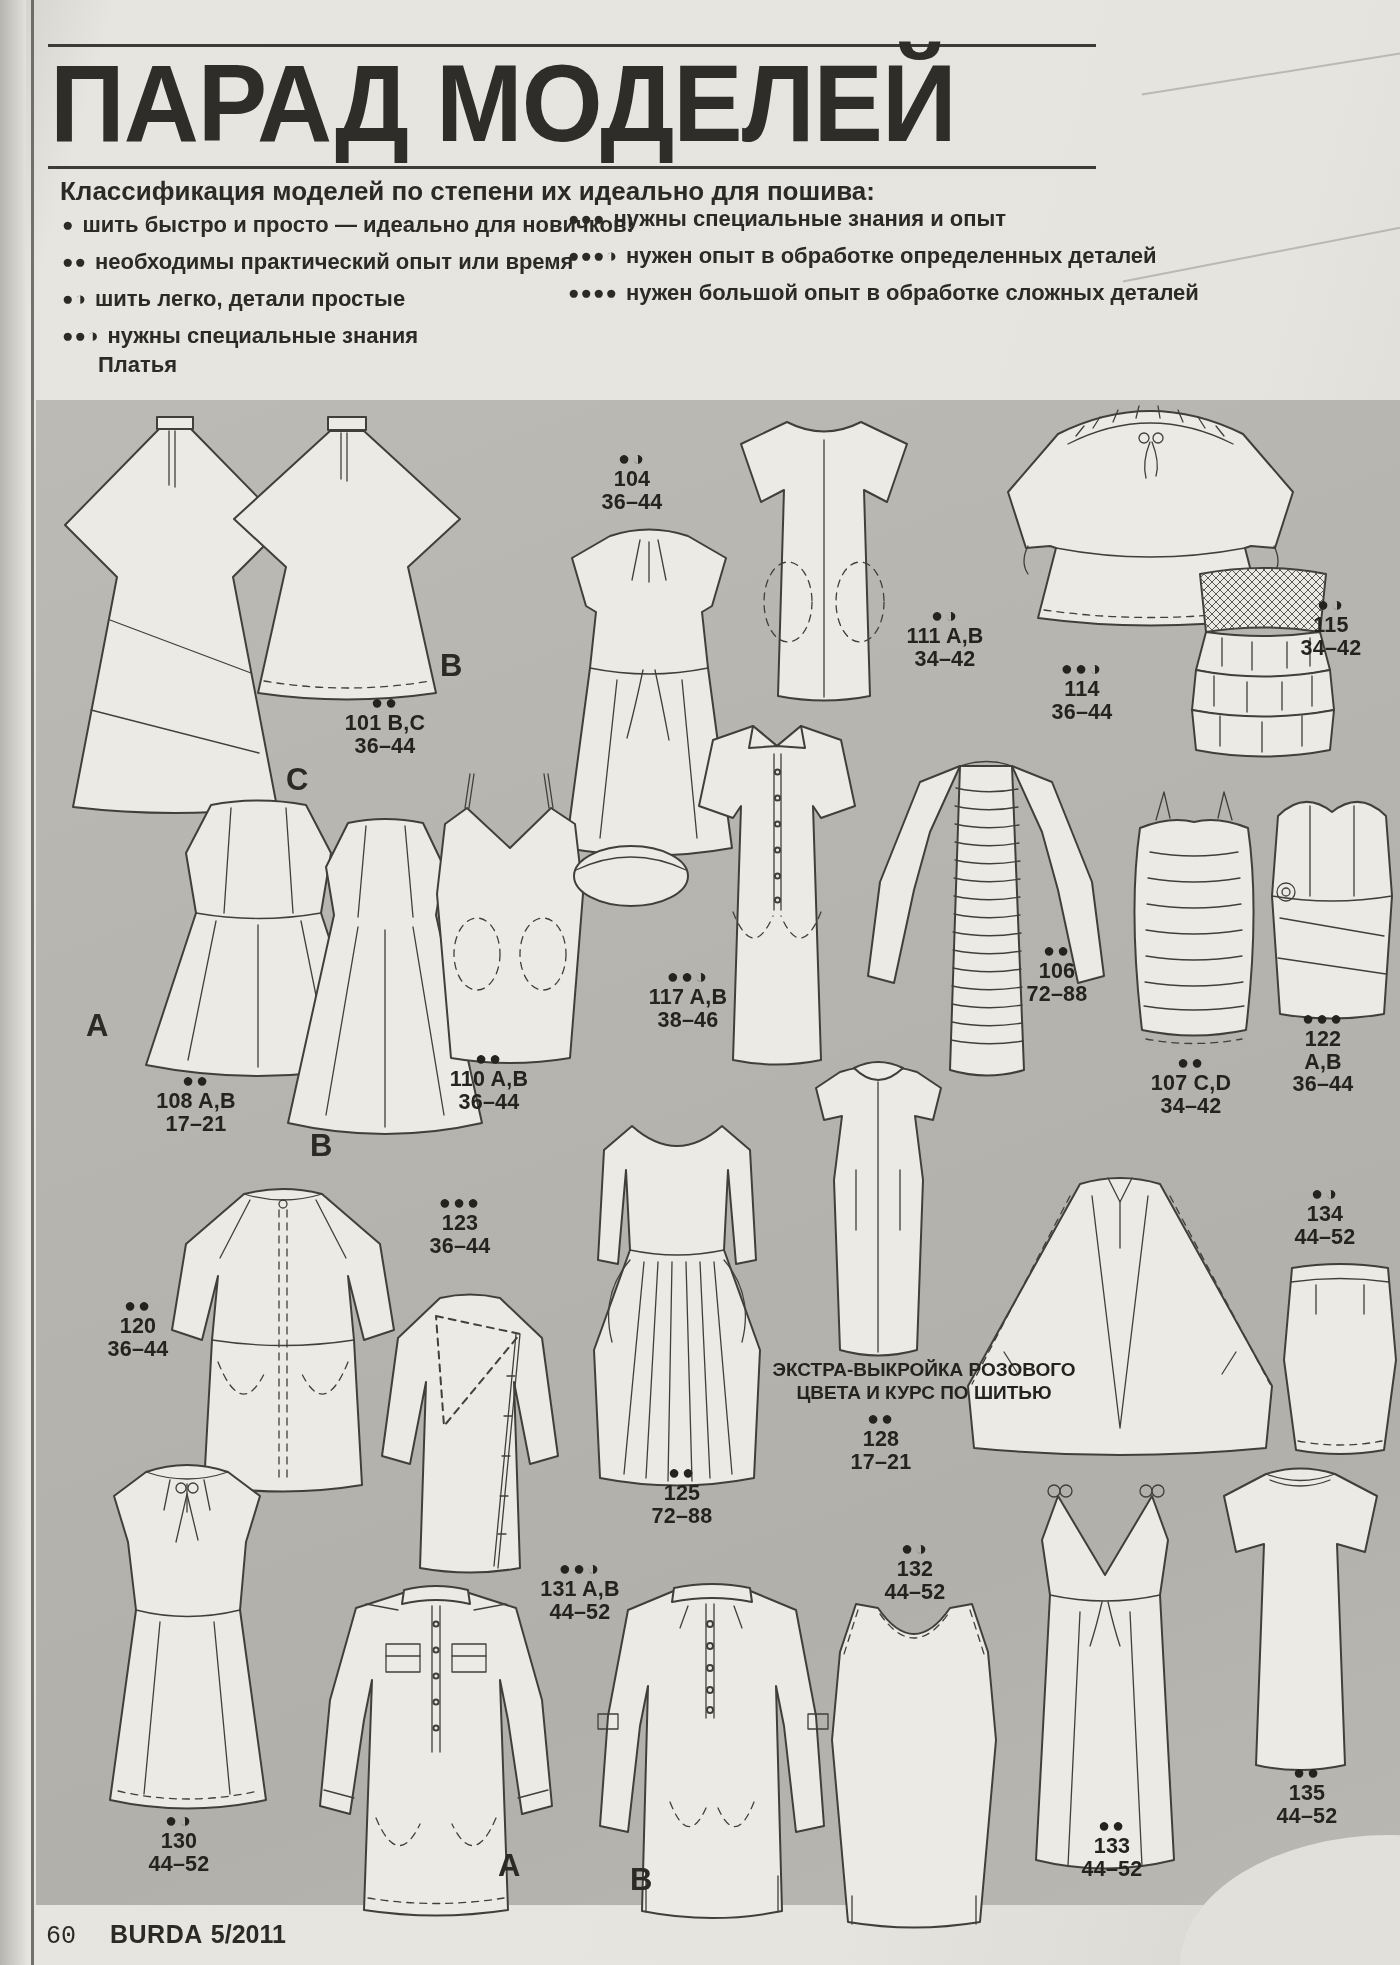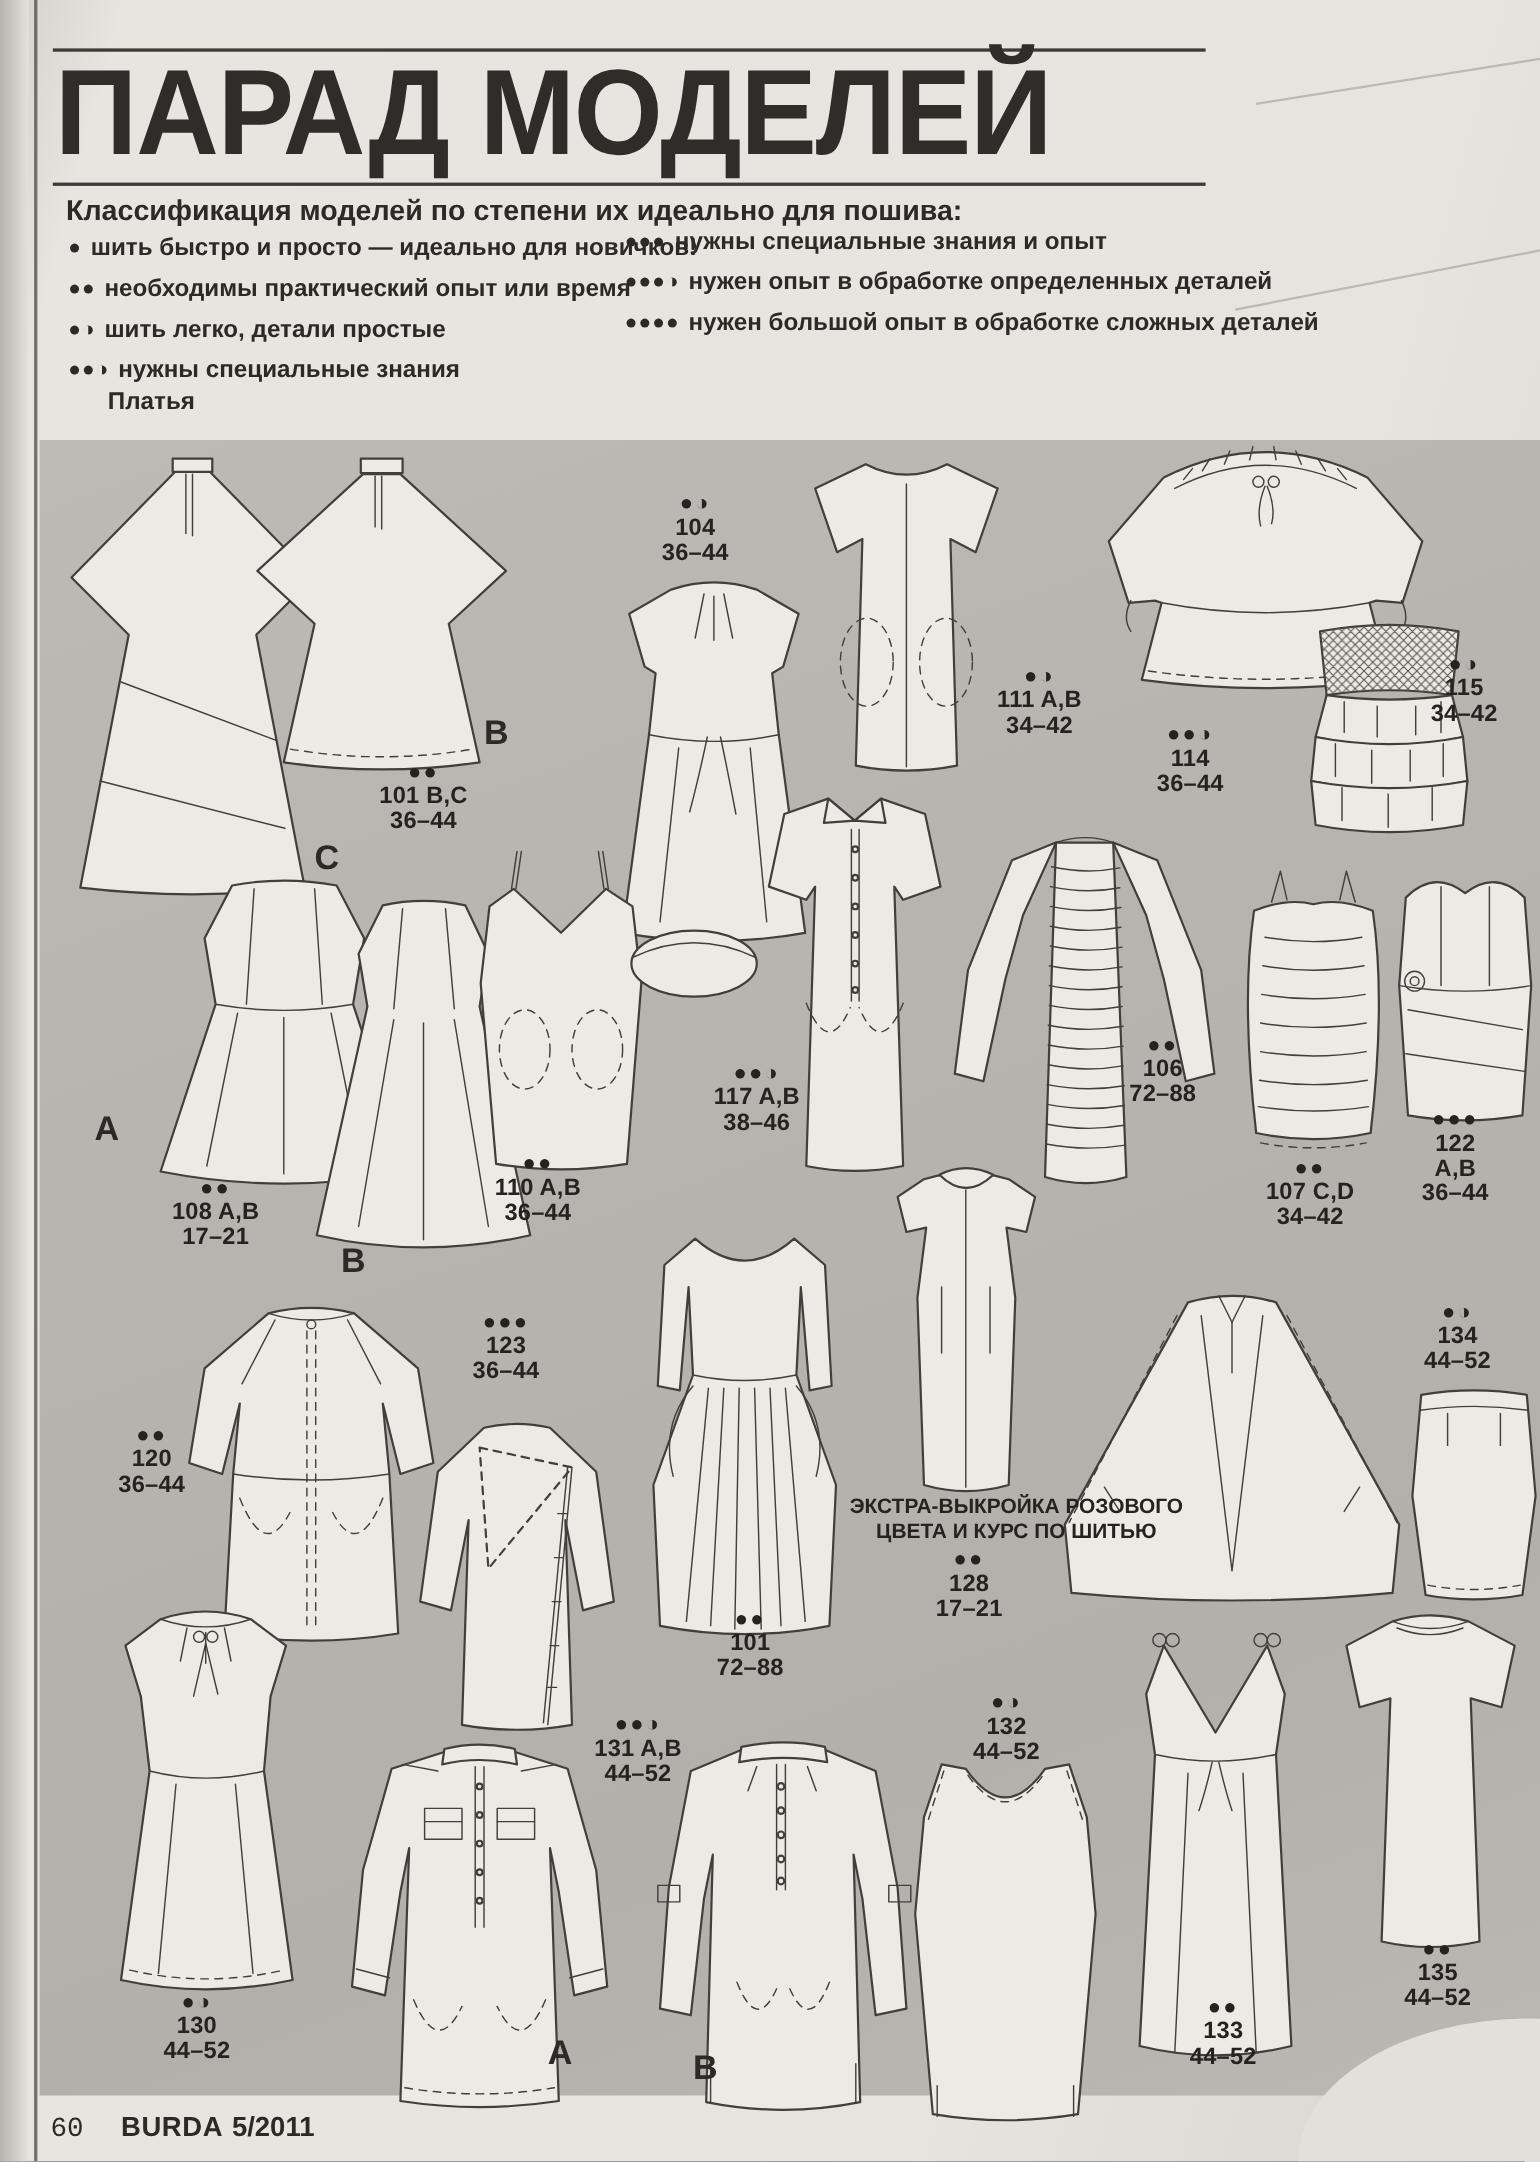--- a/index.html
+++ b/index.html
@@ -422,21 +422,21 @@
     <span class="num">120</span>
     <span class="siz">36–44</span>
   </div>
   <div class="lbl" style="left:460px;top:1192px;">
     <span class="dots">●●●</span>
     <span class="num">123</span>
     <span class="siz">36–44</span>
   </div>
   <div class="lbl" style="left:682px;top:1462px;">
     <span class="dots">●●</span>
-    <span class="num">101</span>
+    <span class="num">125</span>
     <span class="siz">72–88</span>
   </div>
   <div class="lbl" style="left:881px;top:1408px;">
     <span class="dots">●●</span>
     <span class="num">128</span>
     <span class="siz">17–21</span>
   </div>
   <div class="lbl" style="left:1325px;top:1183px;">
     <span class="dots">●◑</span>
     <span class="num">134</span>

